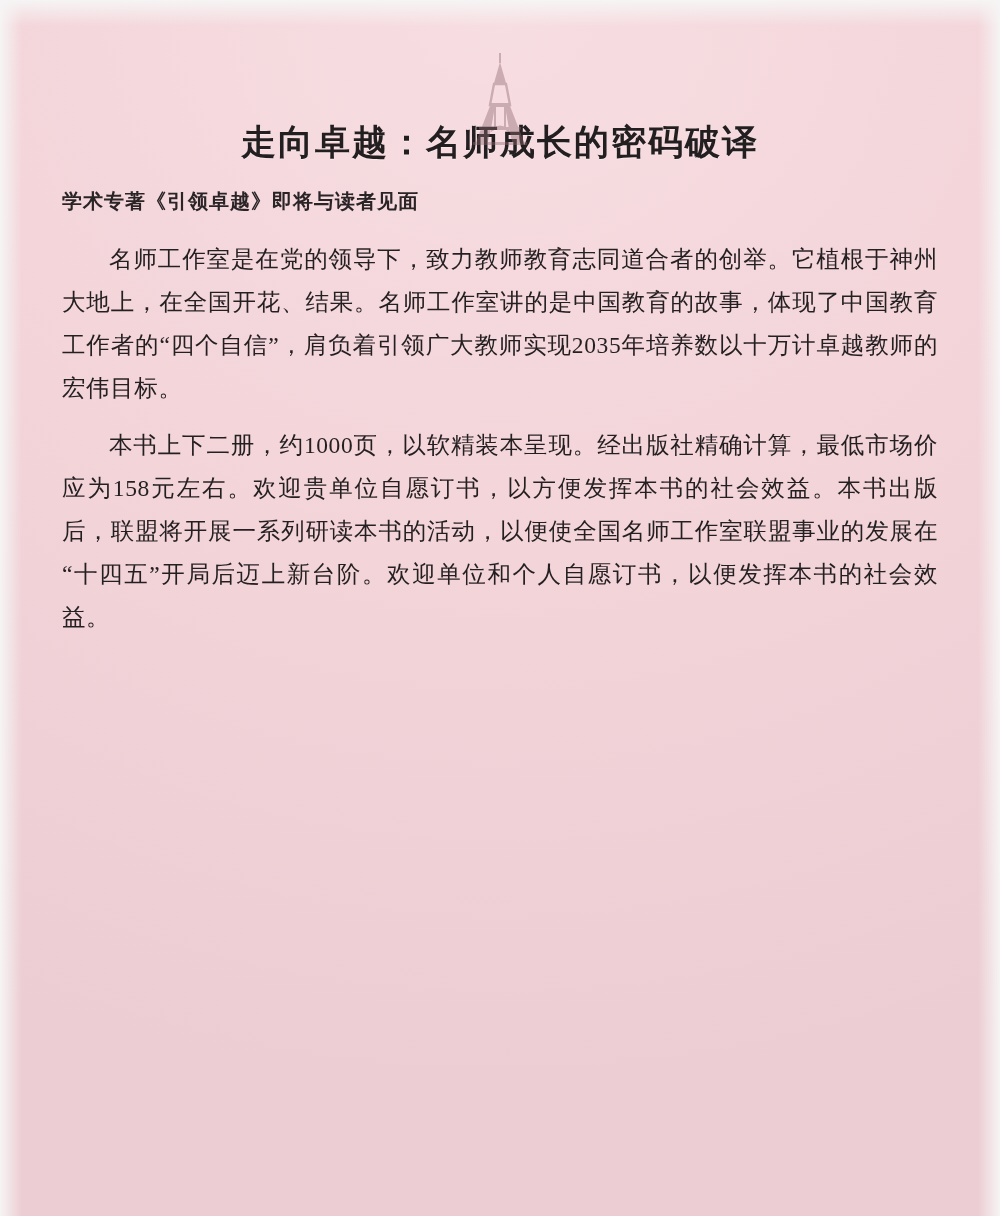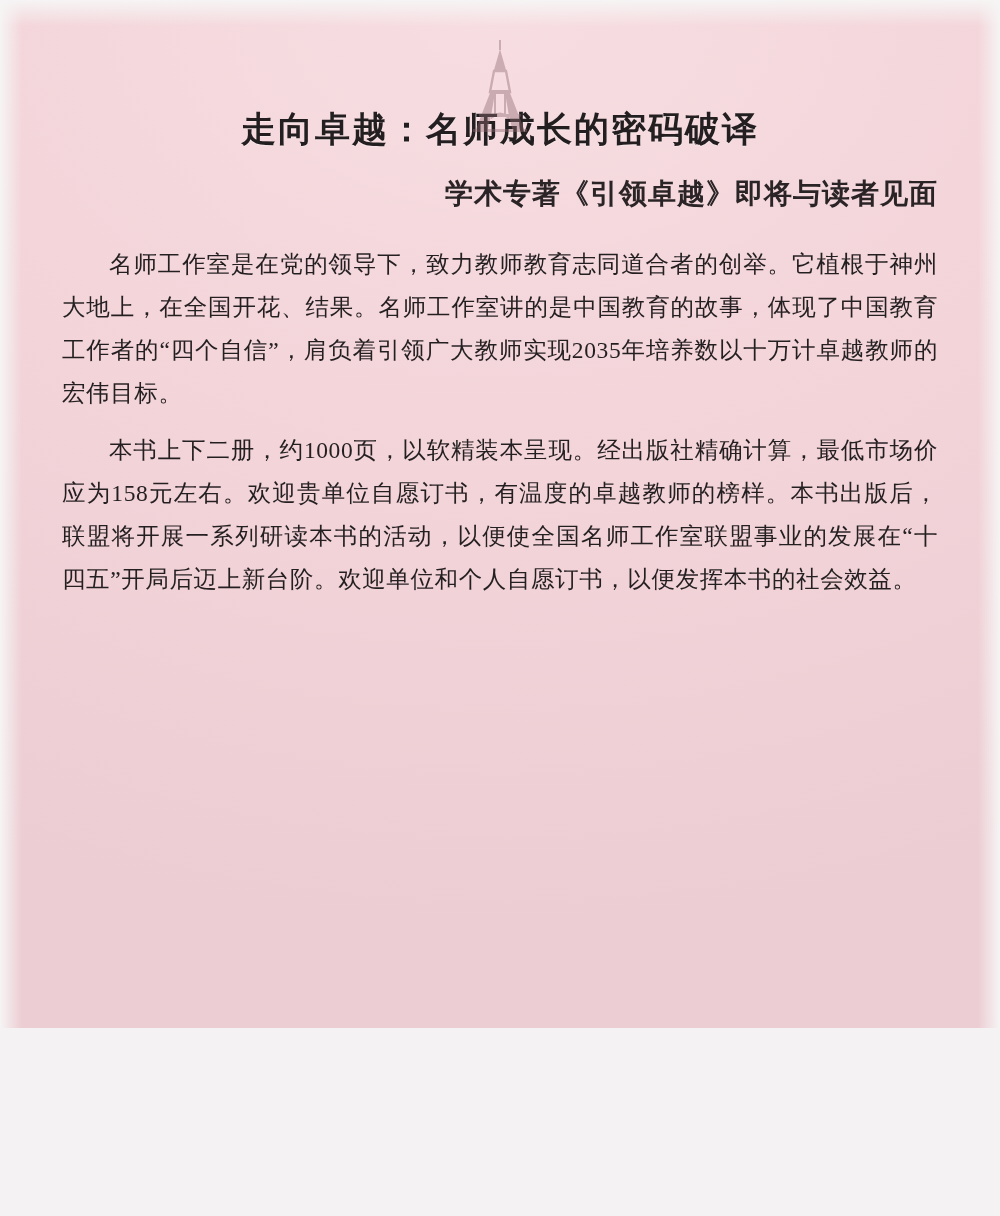--- a/index.html
+++ b/index.html
@@ -9,25 +9,25 @@
   body {
     width: 1000px;
     height: 1216px;
     background: #f4f2f3;
     font-family: "Liberation Serif", "DejaVu Serif", serif;
     overflow: hidden;
   }
   .page {
     position: relative;
     width: 1000px;
-    height: 1028px;
+    height: 1216px;
     box-sizing: border-box;
     background:
       radial-gradient(120% 90% at 50% 0%, #f7dee2 0%, #f3d5da 45%, #eccdd3 100%);
-    padding: 4px 62px;
+    padding: 17px 62px;
     overflow: hidden;
   }
   .side-fade-left,
   .side-fade-right {
     position: absolute;
     top: 0;
     bottom: 0;
     width: 22px;
     pointer-events: none;
   }
@@ -62,30 +62,30 @@
     text-align: center;
     font-size: 35px;
     font-weight: bold;
     letter-spacing: 2px;
     color: #231e20;
     margin-top: 6px;
     line-height: 1.25;
     text-shadow: 0 1px 0 rgba(255,255,255,0.35);
   }
   .subtitle {
-    text-align: right;
-    font-size: 28px;
+    text-align: left;
+    font-size: 20px;
     font-weight: bold;
     color: #2a2426;
     margin-top: 18px;
     letter-spacing: 1px;
   }
 
   .body-text {
-    margin-top: 30px;
+    margin-top: 23px;
     color: #241f21;
   }
   .para {
     font-size: 23.5px;
     line-height: 43px;
     text-indent: 2em;
     text-align: justify;
     text-justify: inter-ideograph;
     letter-spacing: 0.6px;
     margin: 0 0 14px 0;
@@ -117,15 +117,15 @@
         <path d="M30 76 Q39 69 48 76 L48 79 Q39 72 30 79 Z"></path>
       </g>
     </svg>
   </div>
 
   <h1 class="title">走向卓越：名师成长的密码破译</h1>
   <h2 class="subtitle">学术专著《引领卓越》即将与读者见面</h2>
 
   <div class="body-text">
     <p class="para">名师工作室是在党的领导下，致力教师教育志同道合者的创举。它植根于神州大地上，在全国开花、结果。名师工作室讲的是中国教育的故事，体现了中国教育工作者的“四个自信”，肩负着引领广大教师实现2035年培养数以十万计卓越教师的宏伟目标。</p>
-    <p class="para">本书上下二册，约1000页，以软精装本呈现。经出版社精确计算，最低市场价应为158元左右。欢迎贵单位自愿订书，有温度的卓越教师的榜样。本书出版后，联盟将开展一系列研读本书的活动，以便使全国名师工作室联盟事业的发展在“十四五”开局后迈上新台阶。欢迎单位和个人自愿订书，以便发挥本书的社会效益。</p>
+    <p class="para">本书上下二册，约1000页，以软精装本呈现。经出版社精确计算，最低市场价应为158元左右。欢迎贵单位自愿订书，以方便发挥本书的社会效益。本书出版后，联盟将开展一系列研读本书的活动，以便使全国名师工作室联盟事业的发展在“十四五”开局后迈上新台阶。欢迎单位和个人自愿订书，以便发挥本书的社会效益。</p>
   </div>
 </div>
 
 </body></html>

